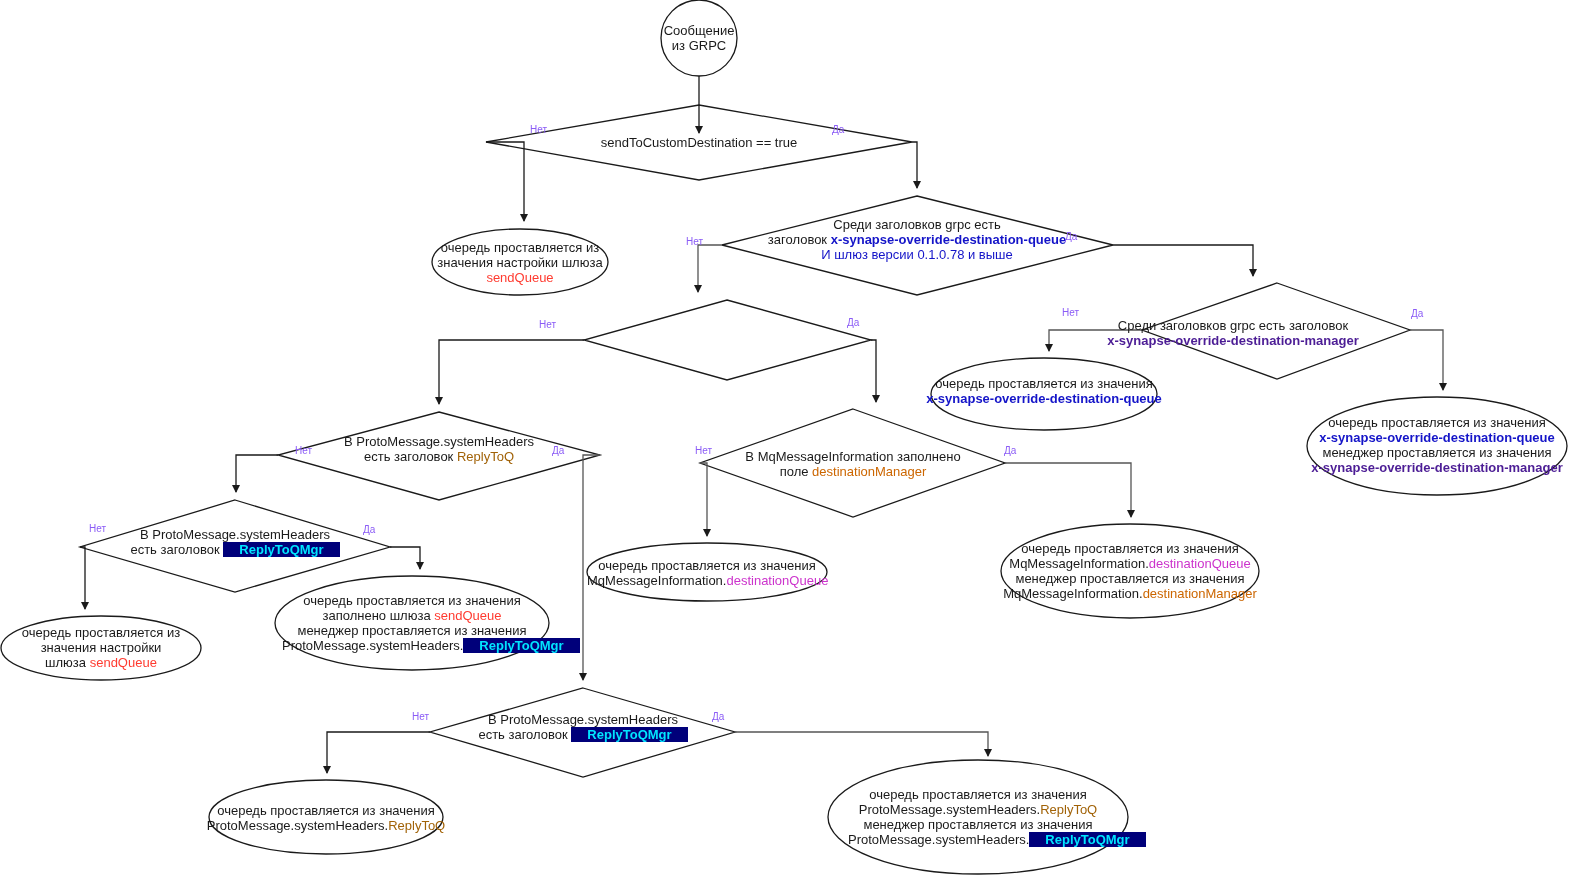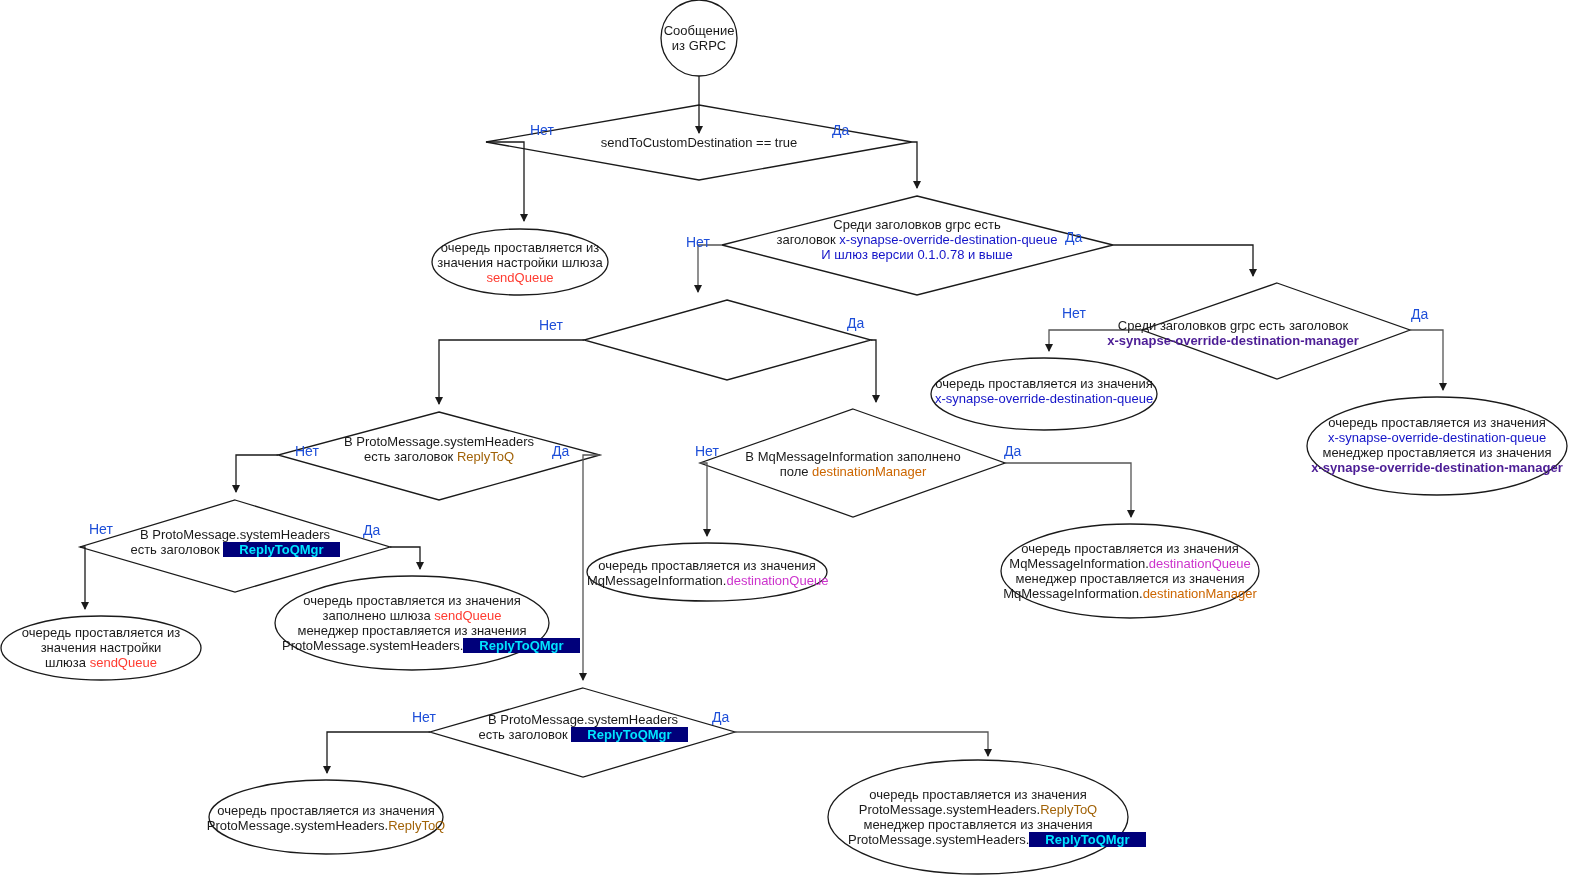--- a/index.html
+++ b/index.html
@@ -1,23 +1,23 @@
 <!DOCTYPE html>
 <html><head>
 <meta charset="utf-8">
 <style>
   html,body{margin:0;padding:0;background:#ffffff;}
   body{font-family:"Liberation Sans","DejaVu Sans",sans-serif;}
   #canvas{position:relative;width:1596px;height:891px;background:#fff;overflow:hidden;}
   svg.layer{position:absolute;left:0;top:0;width:1596px;height:891px;overflow:visible;}
   .nodetext{position:absolute;text-align:center;color:#1a1a1a;font-size:13px;line-height:15px;
             pointer-events:none;white-space:nowrap;}
-  .edgelabel{position:absolute;font-size:14px;color:#1d4ed8;line-height:14px;white-space:nowrap;}
+  .edgelabel{position:absolute;font-size:10px;color:#8b5cf6;line-height:14px;white-space:nowrap;}
   .c-red{color:#ff3b30;}
-  .c-blue{color:#1414c8;font-weight:normal;}
+  .c-blue{color:#1414c8;font-weight:bold;}
   .c-green{color:#4c1d95;font-weight:bold;}
   .c-magenta{color:#cc33cc;}
   .c-orange{color:#cc6600;}
   .c-olive{color:#a16207;}
   .c-hl{color:#00e5ff;background:#00007a;font-weight:bold;padding:0 16px;}
 </style>
 </head>
 <body>
 
 <div id="canvas">

